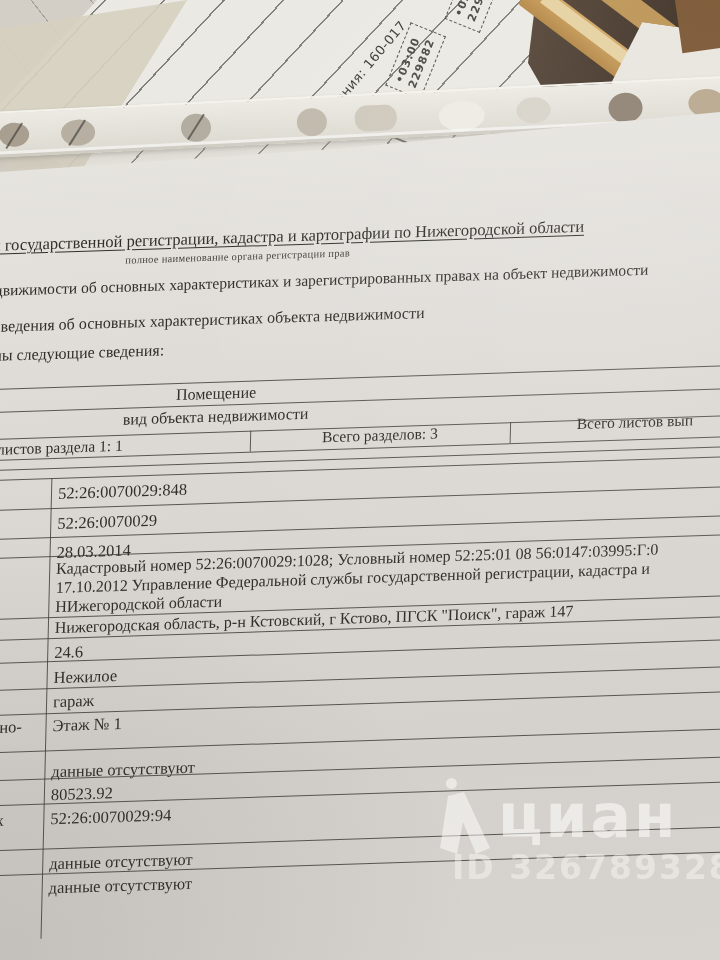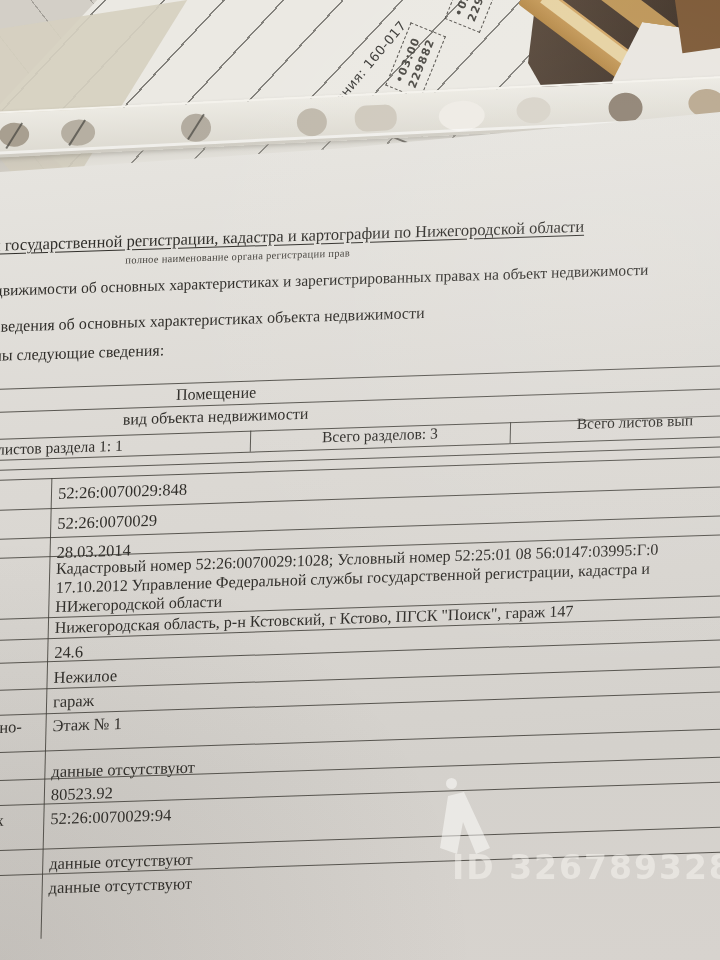--- a/index.html
+++ b/index.html
@@ -184,16 +184,17 @@
     <div class="t" style="left:64px;top:728px">данные отсутствуют</div>
   </div>
 
   <div class="vignette"></div>
 
   <div class="wm">
     <div class="wm-dot"></div>
     <svg class="wm-icon" viewBox="0 0 54 64">
       <path d="M10 4 L26 0 L52 56 L38 62 L25 30 L19 62 L2 56 Z" fill="rgba(255,255,253,0.5)"></path>
     </svg>
+    <div class="wm-brand">циан</div>
     <div class="wm-id">ID 326789328</div>
   </div>
 
 </div>
 
 </body></html>

